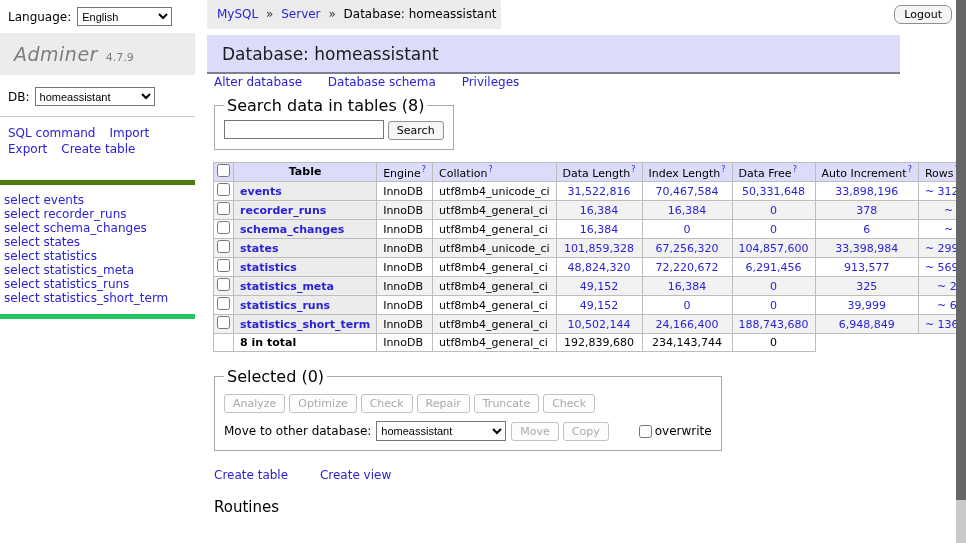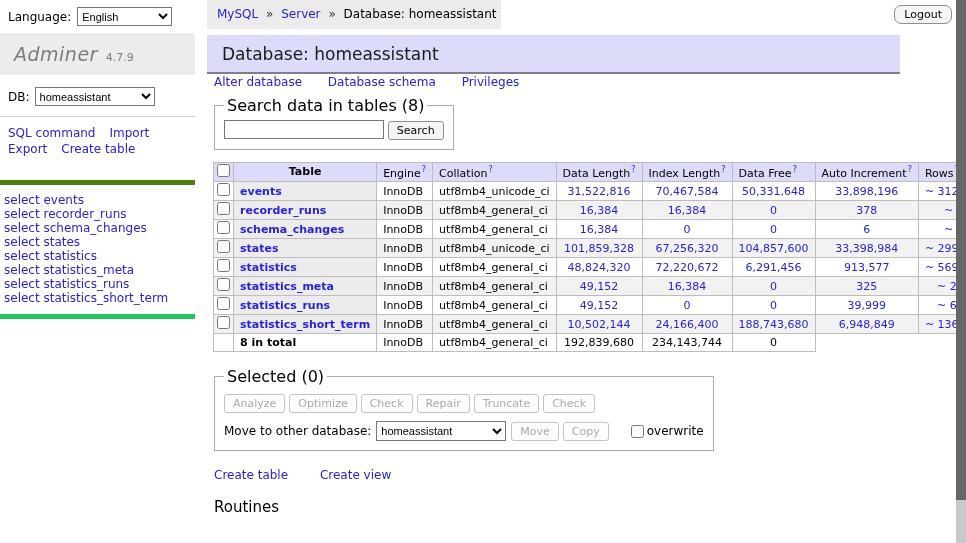--- a/index.html
+++ b/index.html
@@ -242,21 +242,21 @@
             <td class="num">0</td>
             <td class="blank" colspan="3"></td>
           </tr>
         </tbody>
     </table>
 
     <fieldset id="selected-fieldset">
       <legend>Selected (0)</legend>
       <div class="row1" id="selected-buttons"><button class="btn" disabled="">Analyze</button><button class="btn" disabled="">Optimize</button><button class="btn" disabled="">Check</button><button class="btn" disabled="">Repair</button><button class="btn" disabled="">Truncate</button><button class="btn" disabled="">Check</button></div>
       <div class="row2">
-        <span>Move to other database:</span><select id="move-select"><option>homeassistant</option></select><span id="move-buttons"><button class="btn" disabled="" style="margin-right: 4px;">Move</button><button class="btn" disabled="" style="margin-right: 12px;">Copy</button></span><input type="checkbox" id="overwrite-box" style=""><label for="overwrite-box">overwrite</label>
+        <span>Move to other database:</span><select id="move-select"><option>homeassistant</option></select><span id="move-buttons"><button class="btn" disabled="" style="margin-right: 4px;">Move</button><button class="btn" disabled="" style="margin-right: 20px;">Copy</button></span><input type="checkbox" id="overwrite-box" style=""><label for="overwrite-box">overwrite</label>
       </div>
     </fieldset>
 
     <p class="link-row">
       <a>Create table</a>
       <a>Create view</a>
     </p>
 
     <h3 id="routines-heading">Routines</h3>
     

